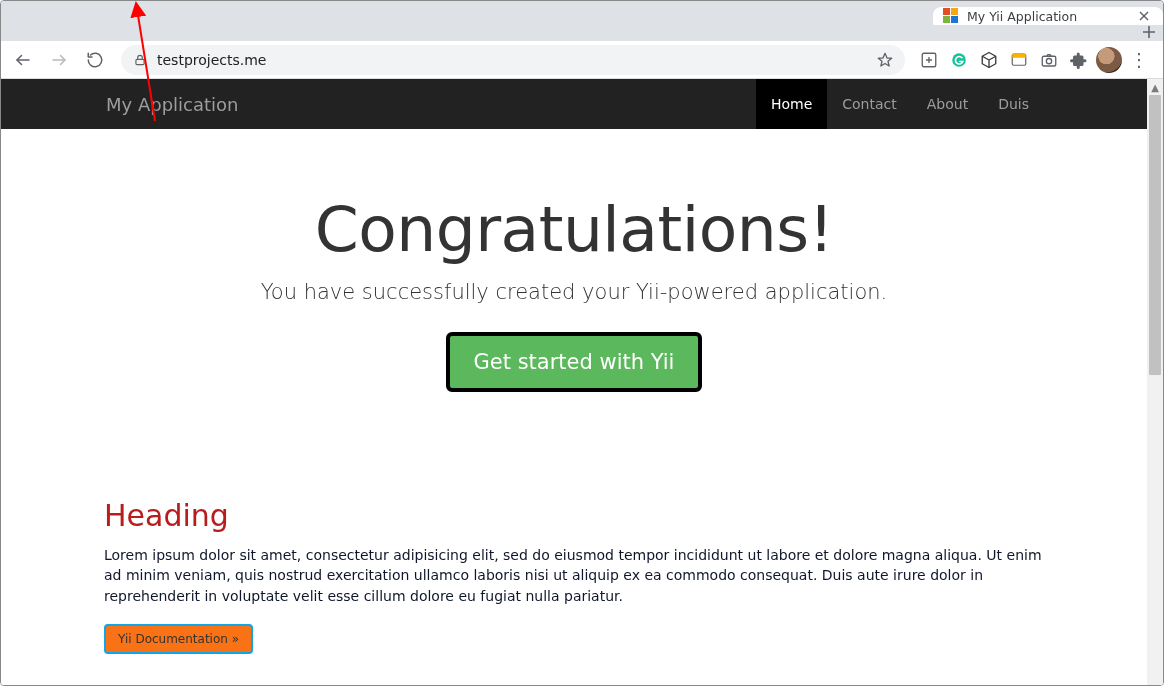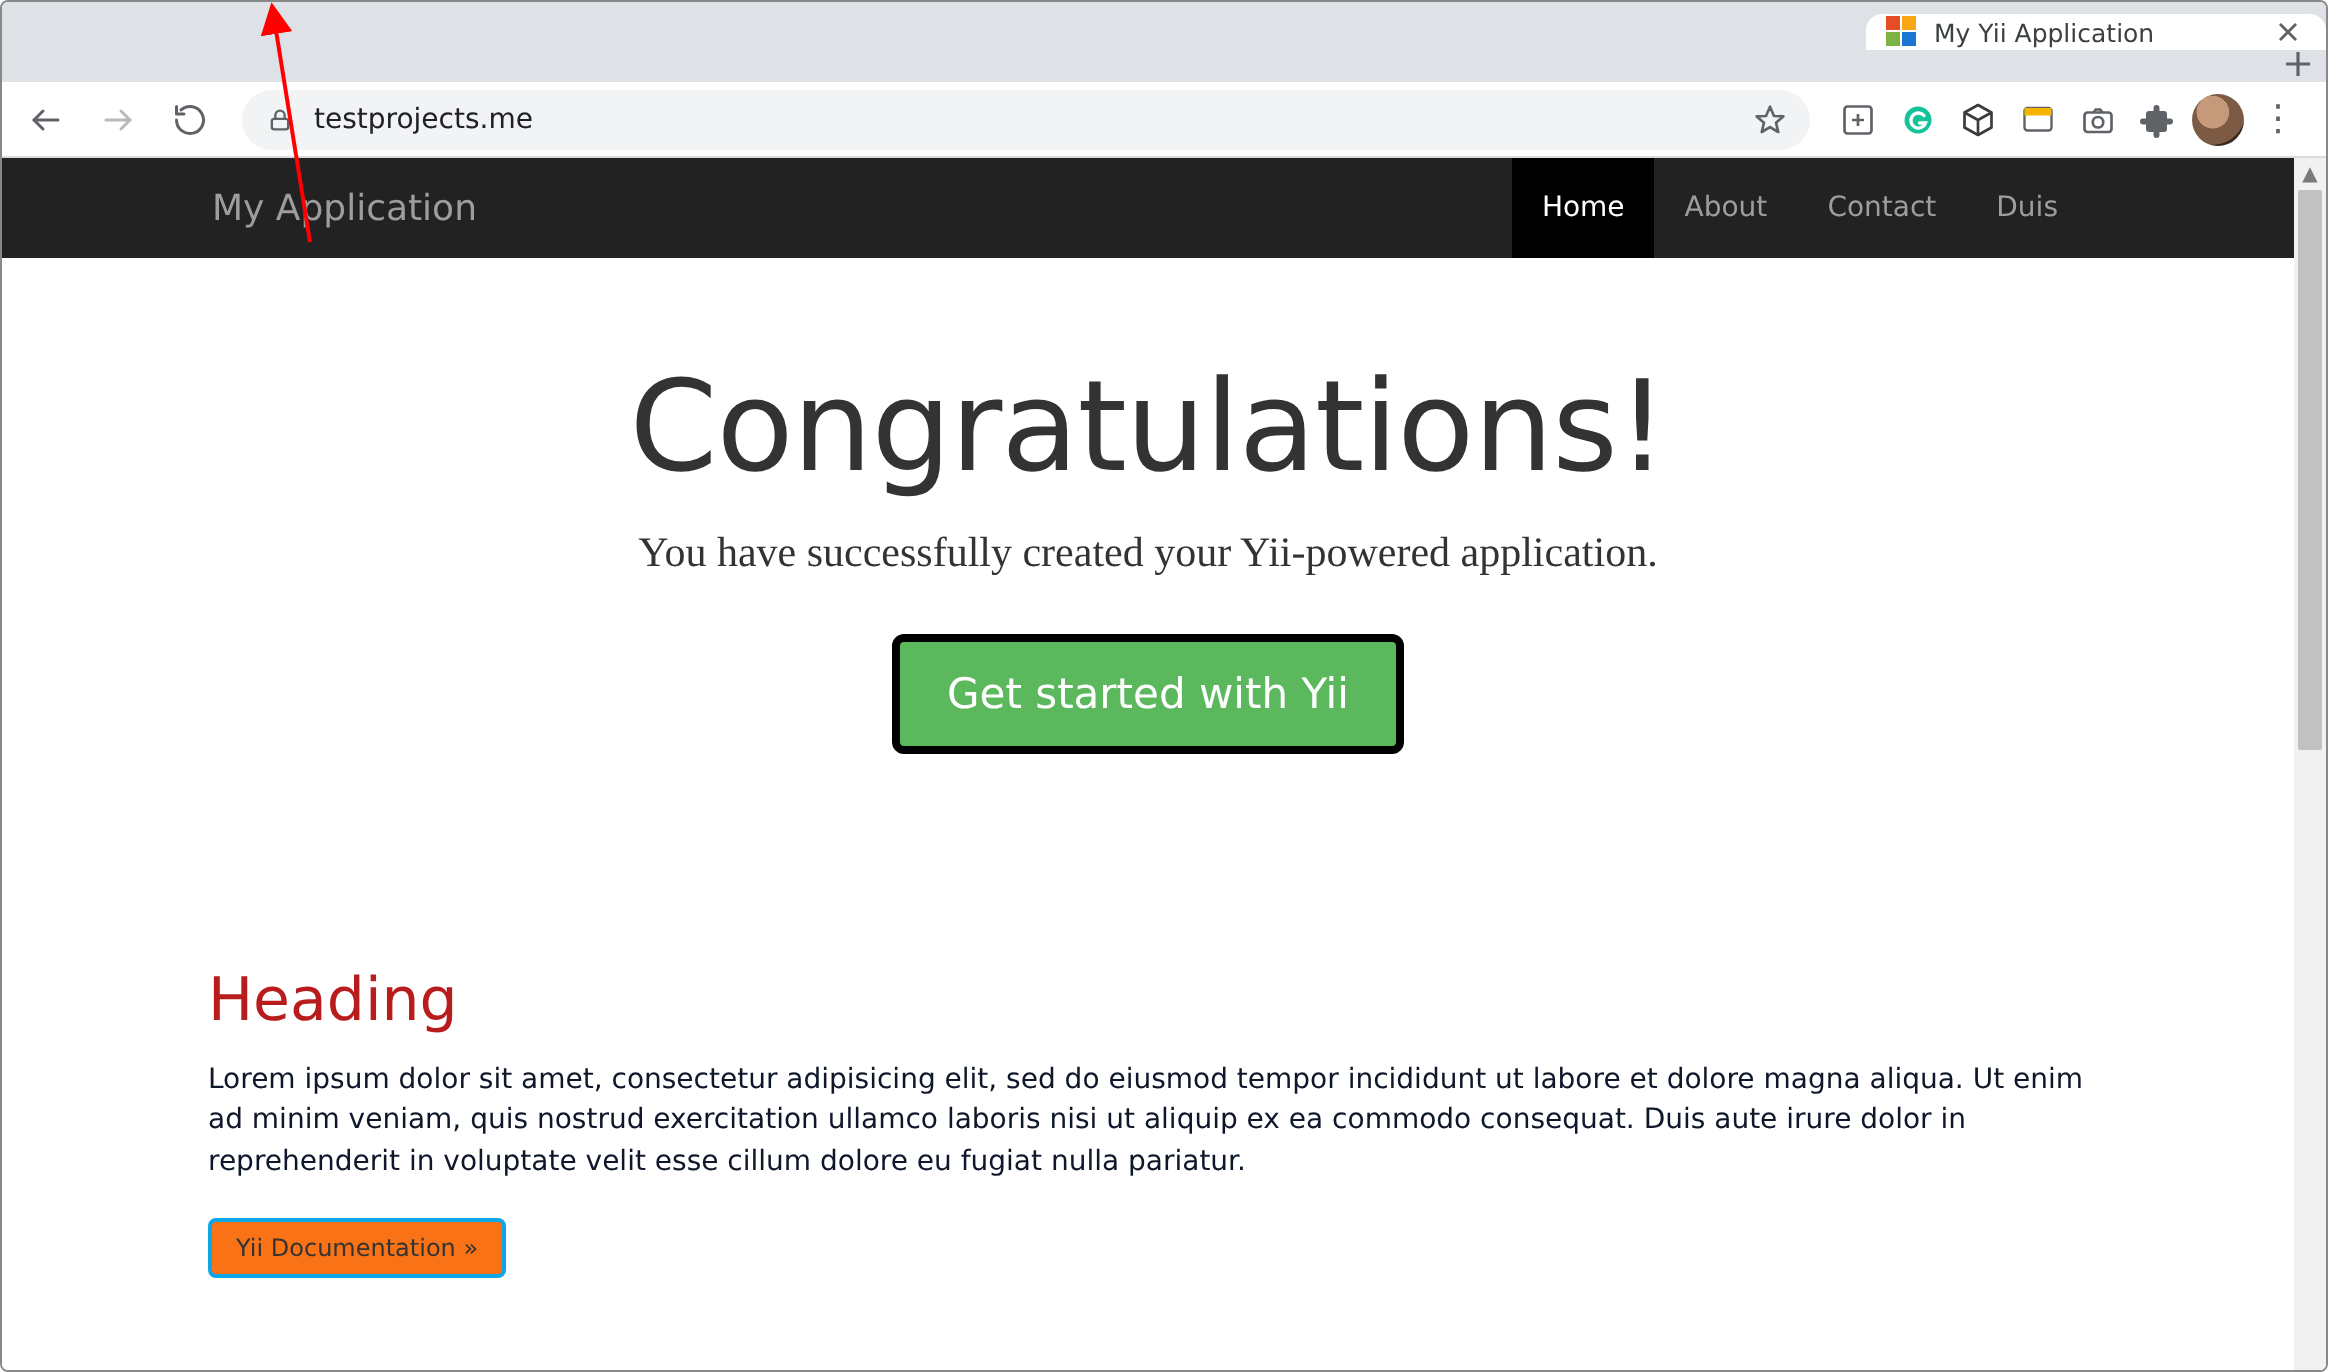--- a/index.html
+++ b/index.html
@@ -44,24 +44,24 @@
   .scroll-arrow.up{top:0;}
 
   
   .navbar{ height:50px; background:#222; width:100%; display:flex; align-items:center; color:#9d9d9d; font-size:14px;}
   .navbar-inner{ width:940px; margin:0 auto; display:flex; align-items:center; height:100%;text-align:center;}
   .brand{ font-size:18px; color:#9d9d9d; padding:0 2px; }
   .nav{ margin-left:auto; display:flex; height:100%;}
   .nav a{ display:flex; align-items:center; padding:0 15px; color:#9d9d9d; text-decoration:none; height:100%; cursor:pointer;}
   .nav a.active{ background:#000; color:#fff;}
 
-  .container{ width:940px; margin:0 auto;}
+  .container{ width:940px; margin:16px auto;}
   .jumbotron{ text-align:center; padding:48px 0 48px;}
   .jumbotron h1{ font-size:63px; font-weight:500; color:#333; margin-bottom:14px; letter-spacing:-0.5px;}
-  .jumbotron p.lead{ font-size:21px; color:#333; font-weight:300; margin-bottom:28px;font-family:Liberation Serif, serif;}
+  .jumbotron p.lead{ font-size:21px; color:#333; font-weight:300; margin-bottom:28px;}
   .btn-success{ display:inline-block; background:#5cb85c; color:#fff; font-size:21px; padding:14px 24px; border-radius:6px; border:4px solid #000000; text-decoration:none;}
 
   .body-section{ padding-top:58px;}
   .body-section h2{ font-size:30px; color:#b91c1c; font-weight:500; margin-bottom:12px;}
   .body-section p{ font-size:14px; color:#0f172a; line-height:1.45; margin-bottom:18px;}
   .btn-default{ display:inline-block; font-size:12px; color:#333; background:#f97316; border:2px solid #0ea5e9; border-radius:4px; padding:6px 12px; text-decoration:none;}
 
   
   .annotation-arrow{ position:absolute; left:126px; top:0; pointer-events:none; z-index:5;}
 </style>
@@ -202,22 +202,22 @@
 </svg>
 
 <div class="viewport">
   <div class="page-area">
 
     <div class="navbar">
       <div class="navbar-inner">
         <a class="brand">My Application</a>
         <div class="nav">
           <a class="active">Home</a>
+          <a>Contact</a>
           <a>About</a>
-          <a>Contact</a>
           <a>Duis</a>
         </div>
       </div>
     </div>
 
     <div class="container">
       <div class="jumbotron">
         <h1>Congratulations!</h1>
         <p class="lead">You have successfully created your Yii-powered application.</p>
         <a class="btn-success">Get started with Yii</a>

